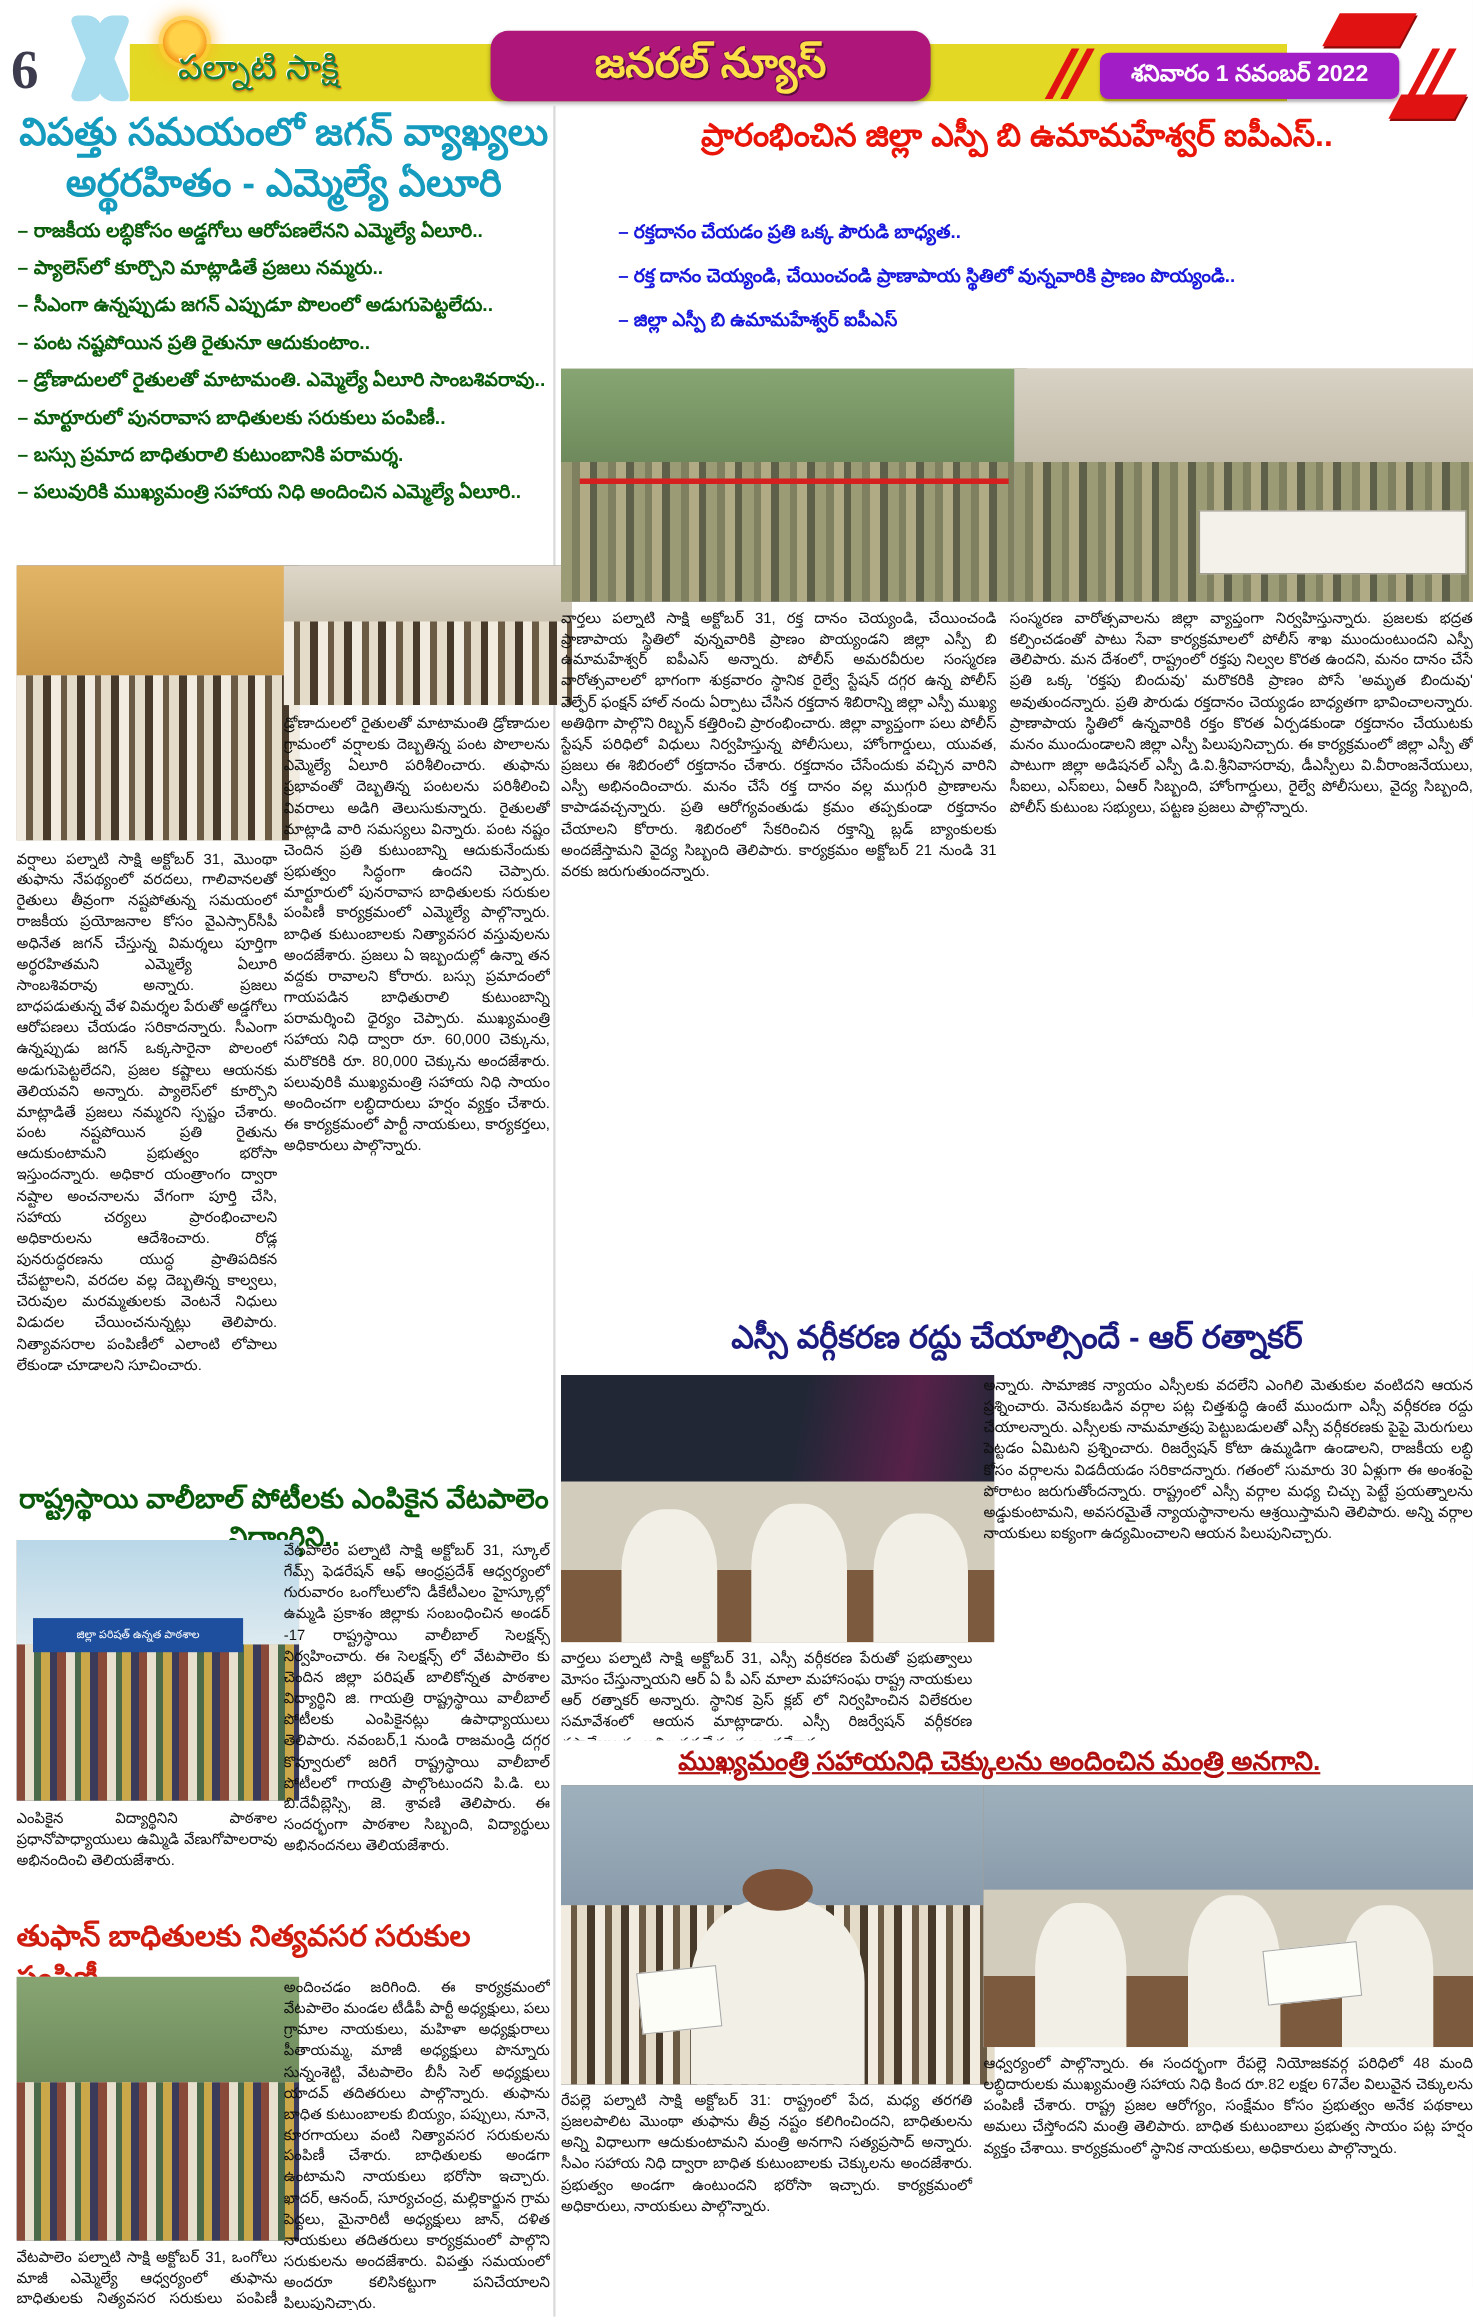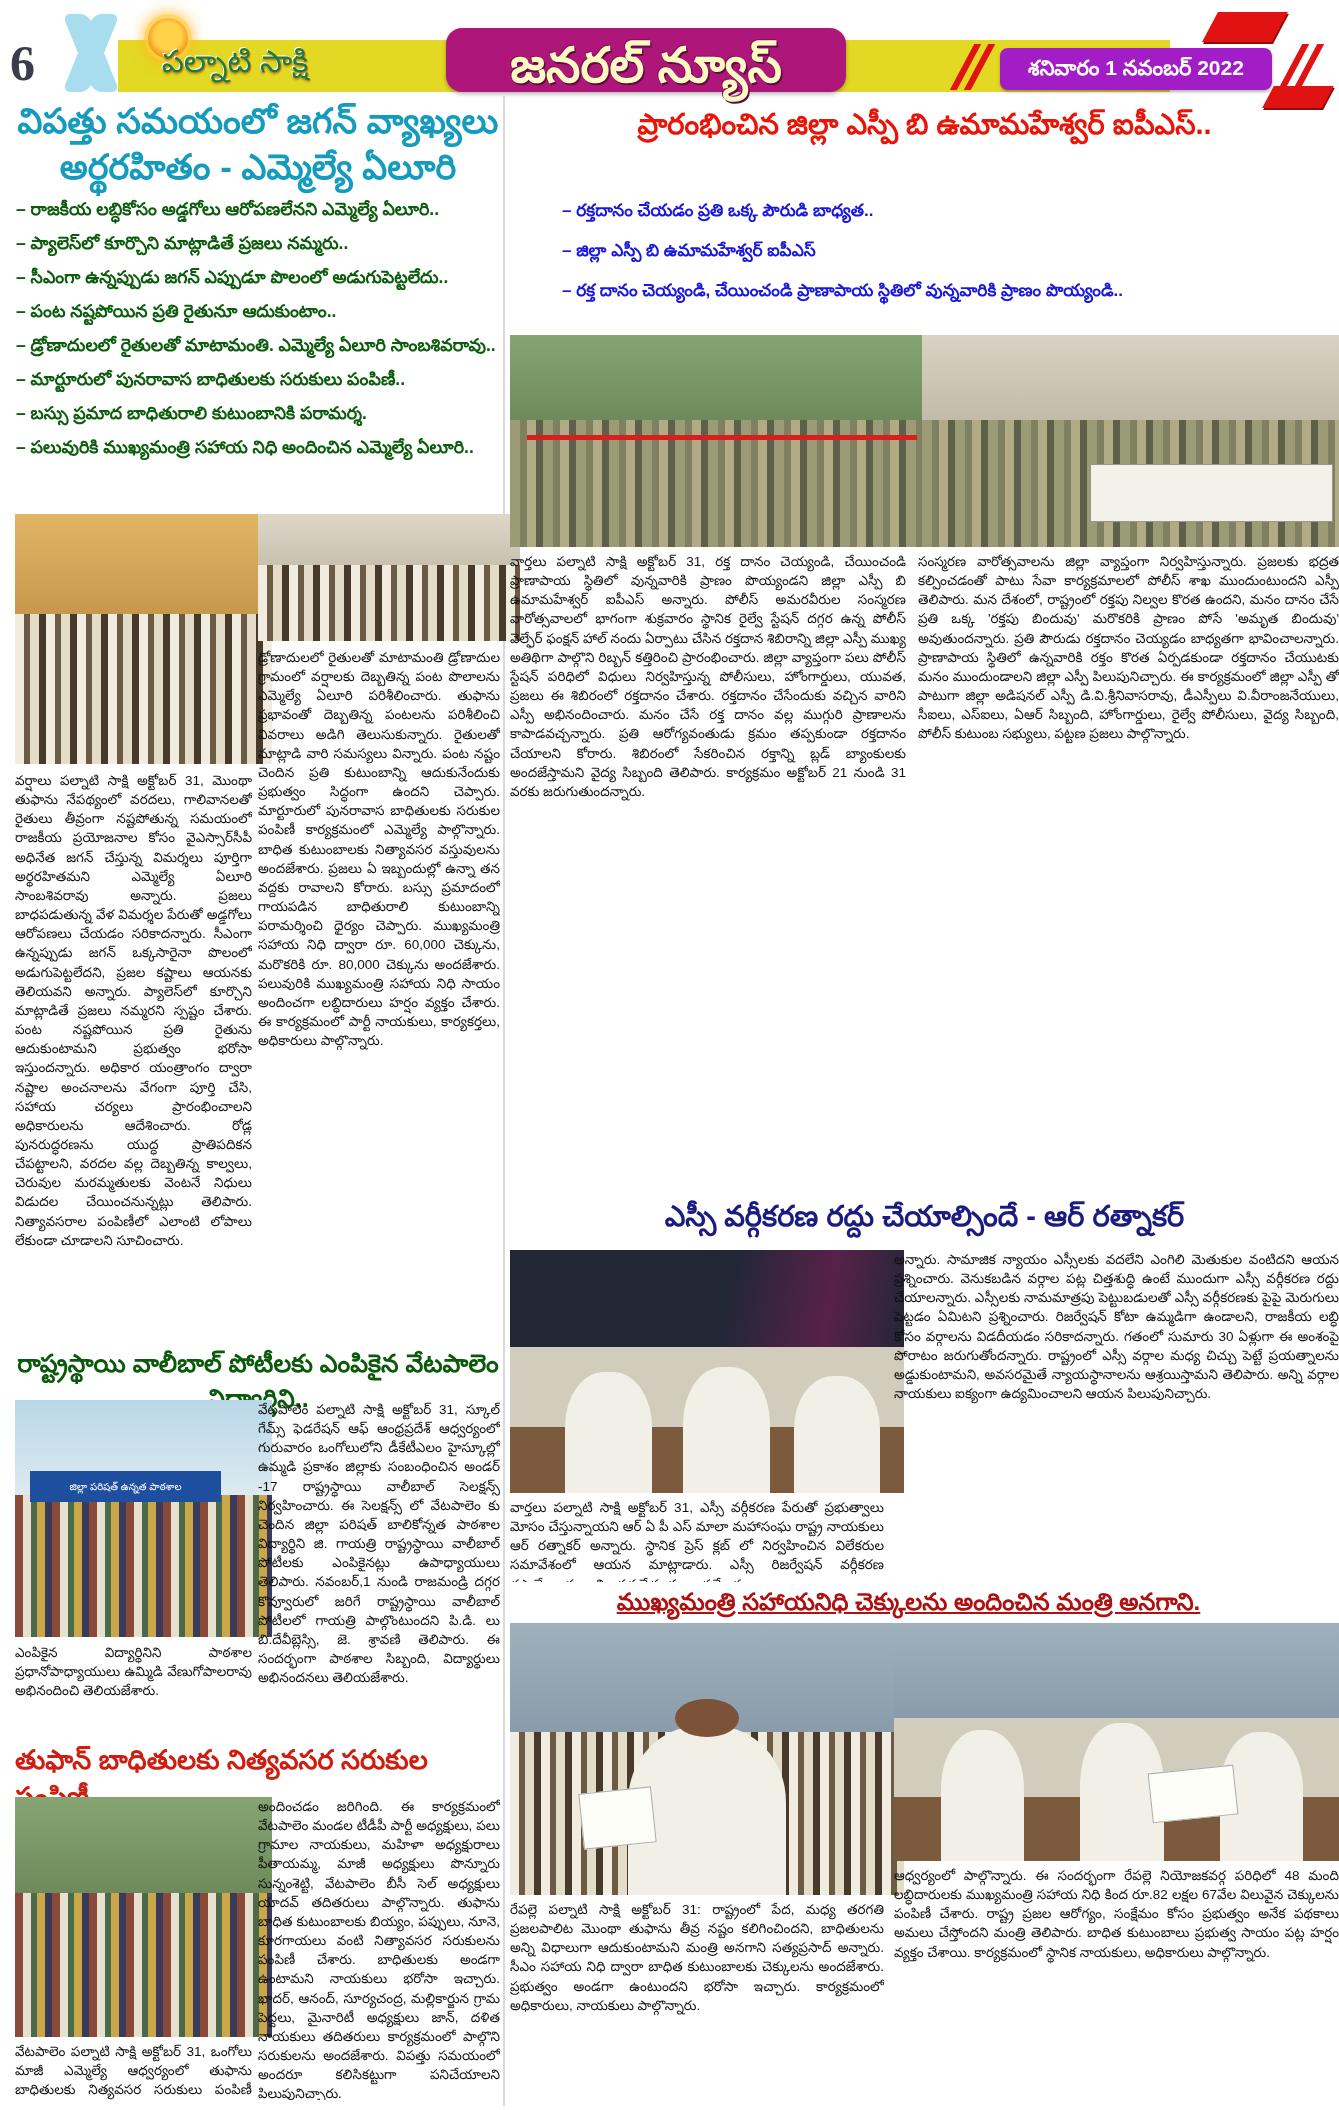--- a/index.html
+++ b/index.html
@@ -15,22 +15,22 @@
   .logo-x2{left:78px;transform:skewX(22deg);}
   .masthead{position:absolute;left:120px;top:18px;width:230px;height:72px;}
   .sun{position:absolute;left:28px;top:0px;width:40px;height:40px;border-radius:50%;
        background:radial-gradient(circle at 50% 45%,#ffd24a 0 45%,#f59a1c 70%,#e2640c 100%);
        box-shadow:0 0 0 4px rgba(255,210,60,.55),0 0 14px 6px rgba(255,180,40,.7);}
   .masthead-title{position:absolute;left:0;top:26px;width:230px;text-align:center;
        font-size:31px;font-weight:normal;color:#15803d;
        text-shadow:1px 1px 0 #f07a10,-1px -1px 0 #ffffff,0 2px 2px rgba(0,0,0,.25);white-space:nowrap;}
   .gn-box{position:absolute;left:446px;top:28px;width:400px;height:64px;background:#ae1679;
           border-radius:16px;box-shadow:0 2px 4px rgba(0,0,0,.3);}
-  .gn-text{position:absolute;left:0;top:9px;width:100%;text-align:center;font-size:49px;font-weight:bold;
-           color:#fef9c3;text-shadow:1.5px 1.5px 0 #5e0b41,-1px -1px 0 #7c1257;}
+  .gn-text{position:absolute;left:0;top:9px;width:100%;text-align:center;font-size:38px;font-weight:bold;
+           color:#fde047;text-shadow:1.5px 1.5px 0 #5e0b41,-1px -1px 0 #7c1257;}
   .date-box{position:absolute;left:1000px;top:48px;width:272px;height:42px;background:#a21dc6;
             border-radius:8px;box-shadow:0 2px 3px rgba(0,0,0,.3);}
   .date-text{position:absolute;left:0;top:8px;width:100%;text-align:center;font-size:21px;
              font-weight:bold;color:#ffffff;}
   .slash{position:absolute;width:7px;height:46px;background:#e01212;transform:skewX(-28deg);}
   .ribbon{position:absolute;background:#e01212;transform:skewX(-28deg);box-shadow:2px 2px 0 #8d0a0a;}
 
   
   .txt{position:absolute;font-size:13.5px;line-height:1.42;text-align:justify;color:#0f0f0f;overflow:hidden;}
   .hl{position:absolute;text-align:center;font-weight:bold;}
@@ -145,22 +145,22 @@
     <div class="txt" style="left:258px;top:1797px;width:242px;height:303px;">అందించడం జరిగింది. ఈ కార్యక్రమంలో వేటపాలెం మండల టీడీపీ పార్టీ అధ్యక్షులు, పలు గ్రామాల నాయకులు, మహిళా అధ్యక్షురాలు పీతాయమ్మ, మాజీ అధ్యక్షులు పొన్నూరు సున్నంశెట్టి, వేటపాలెం బీసీ సెల్ అధ్యక్షులు యాదవ్ తదితరులు పాల్గొన్నారు. తుఫాను బాధిత కుటుంబాలకు బియ్యం, పప్పులు, నూనె, కూరగాయలు వంటి నిత్యావసర సరుకులను పంపిణీ చేశారు. బాధితులకు అండగా ఉంటామని నాయకులు భరోసా ఇచ్చారు. ఖాదర్, ఆనంద్, సూర్యచంద్ర, మల్లికార్జున గ్రామ పెద్దలు, మైనారిటీ అధ్యక్షులు జాన్, దళిత నాయకులు తదితరులు కార్యక్రమంలో పాల్గొని సరుకులను అందజేశారు. విపత్తు సమయంలో అందరూ కలిసికట్టుగా పనిచేయాలని పిలుపునిచ్చారు.</div>
     <div class="txt" style="left:15px;top:2042px;width:237px;height:58px;">వేటపాలెం పల్నాటి సాక్షి అక్టోబర్ 31, ఒంగోలు మాజీ ఎమ్మెల్యే ఆధ్వర్యంలో తుఫాను బాధితులకు నిత్యవసర సరుకులు పంపిణీ చేశారు.</div>
   </div>
 
   <div>
     <div class="hl hl-red" style="left:510px;top:102px;width:829px;">
       <div>ప్రారంభించిన జిల్లా ఎస్పీ బి ఉమామహేశ్వర్ ఐపీఎస్..</div>
     </div>
     <div class="bullets" style="left:562px;top:200px;width:760px;">
       <div class="bullet b-blue">– రక్తదానం చేయడం ప్రతి ఒక్క పౌరుడి బాధ్యత..</div>
+      <div class="bullet b-blue">– రక్త దానం చెయ్యండి, చేయించండి ప్రాణాపాయ స్థితిలో వున్నవారికి ప్రాణం పొయ్యండి..</div>
       <div class="bullet b-blue">– జిల్లా ఎస్పీ బి ఉమామహేశ్వర్ ఐపీఎస్</div>
-      <div class="bullet b-blue">– రక్త దానం చెయ్యండి, చేయించండి ప్రాణాపాయ స్థితిలో వున్నవారికి ప్రాణం పొయ్యండి..</div>
     </div>
     <div class="photo" style="left:510px;top:335px;width:404px;height:212px;">
       <div class="zone zt t-green"></div>
       <div class="zone zb c-khaki"></div>
       <div class="ribbon-line"></div>
     </div>
     <div class="photo" style="left:922px;top:335px;width:417px;height:212px;">
       <div class="zone zt t-interior"></div>
       <div class="zone zb c-khaki"></div>
       <div class="bed"></div>

